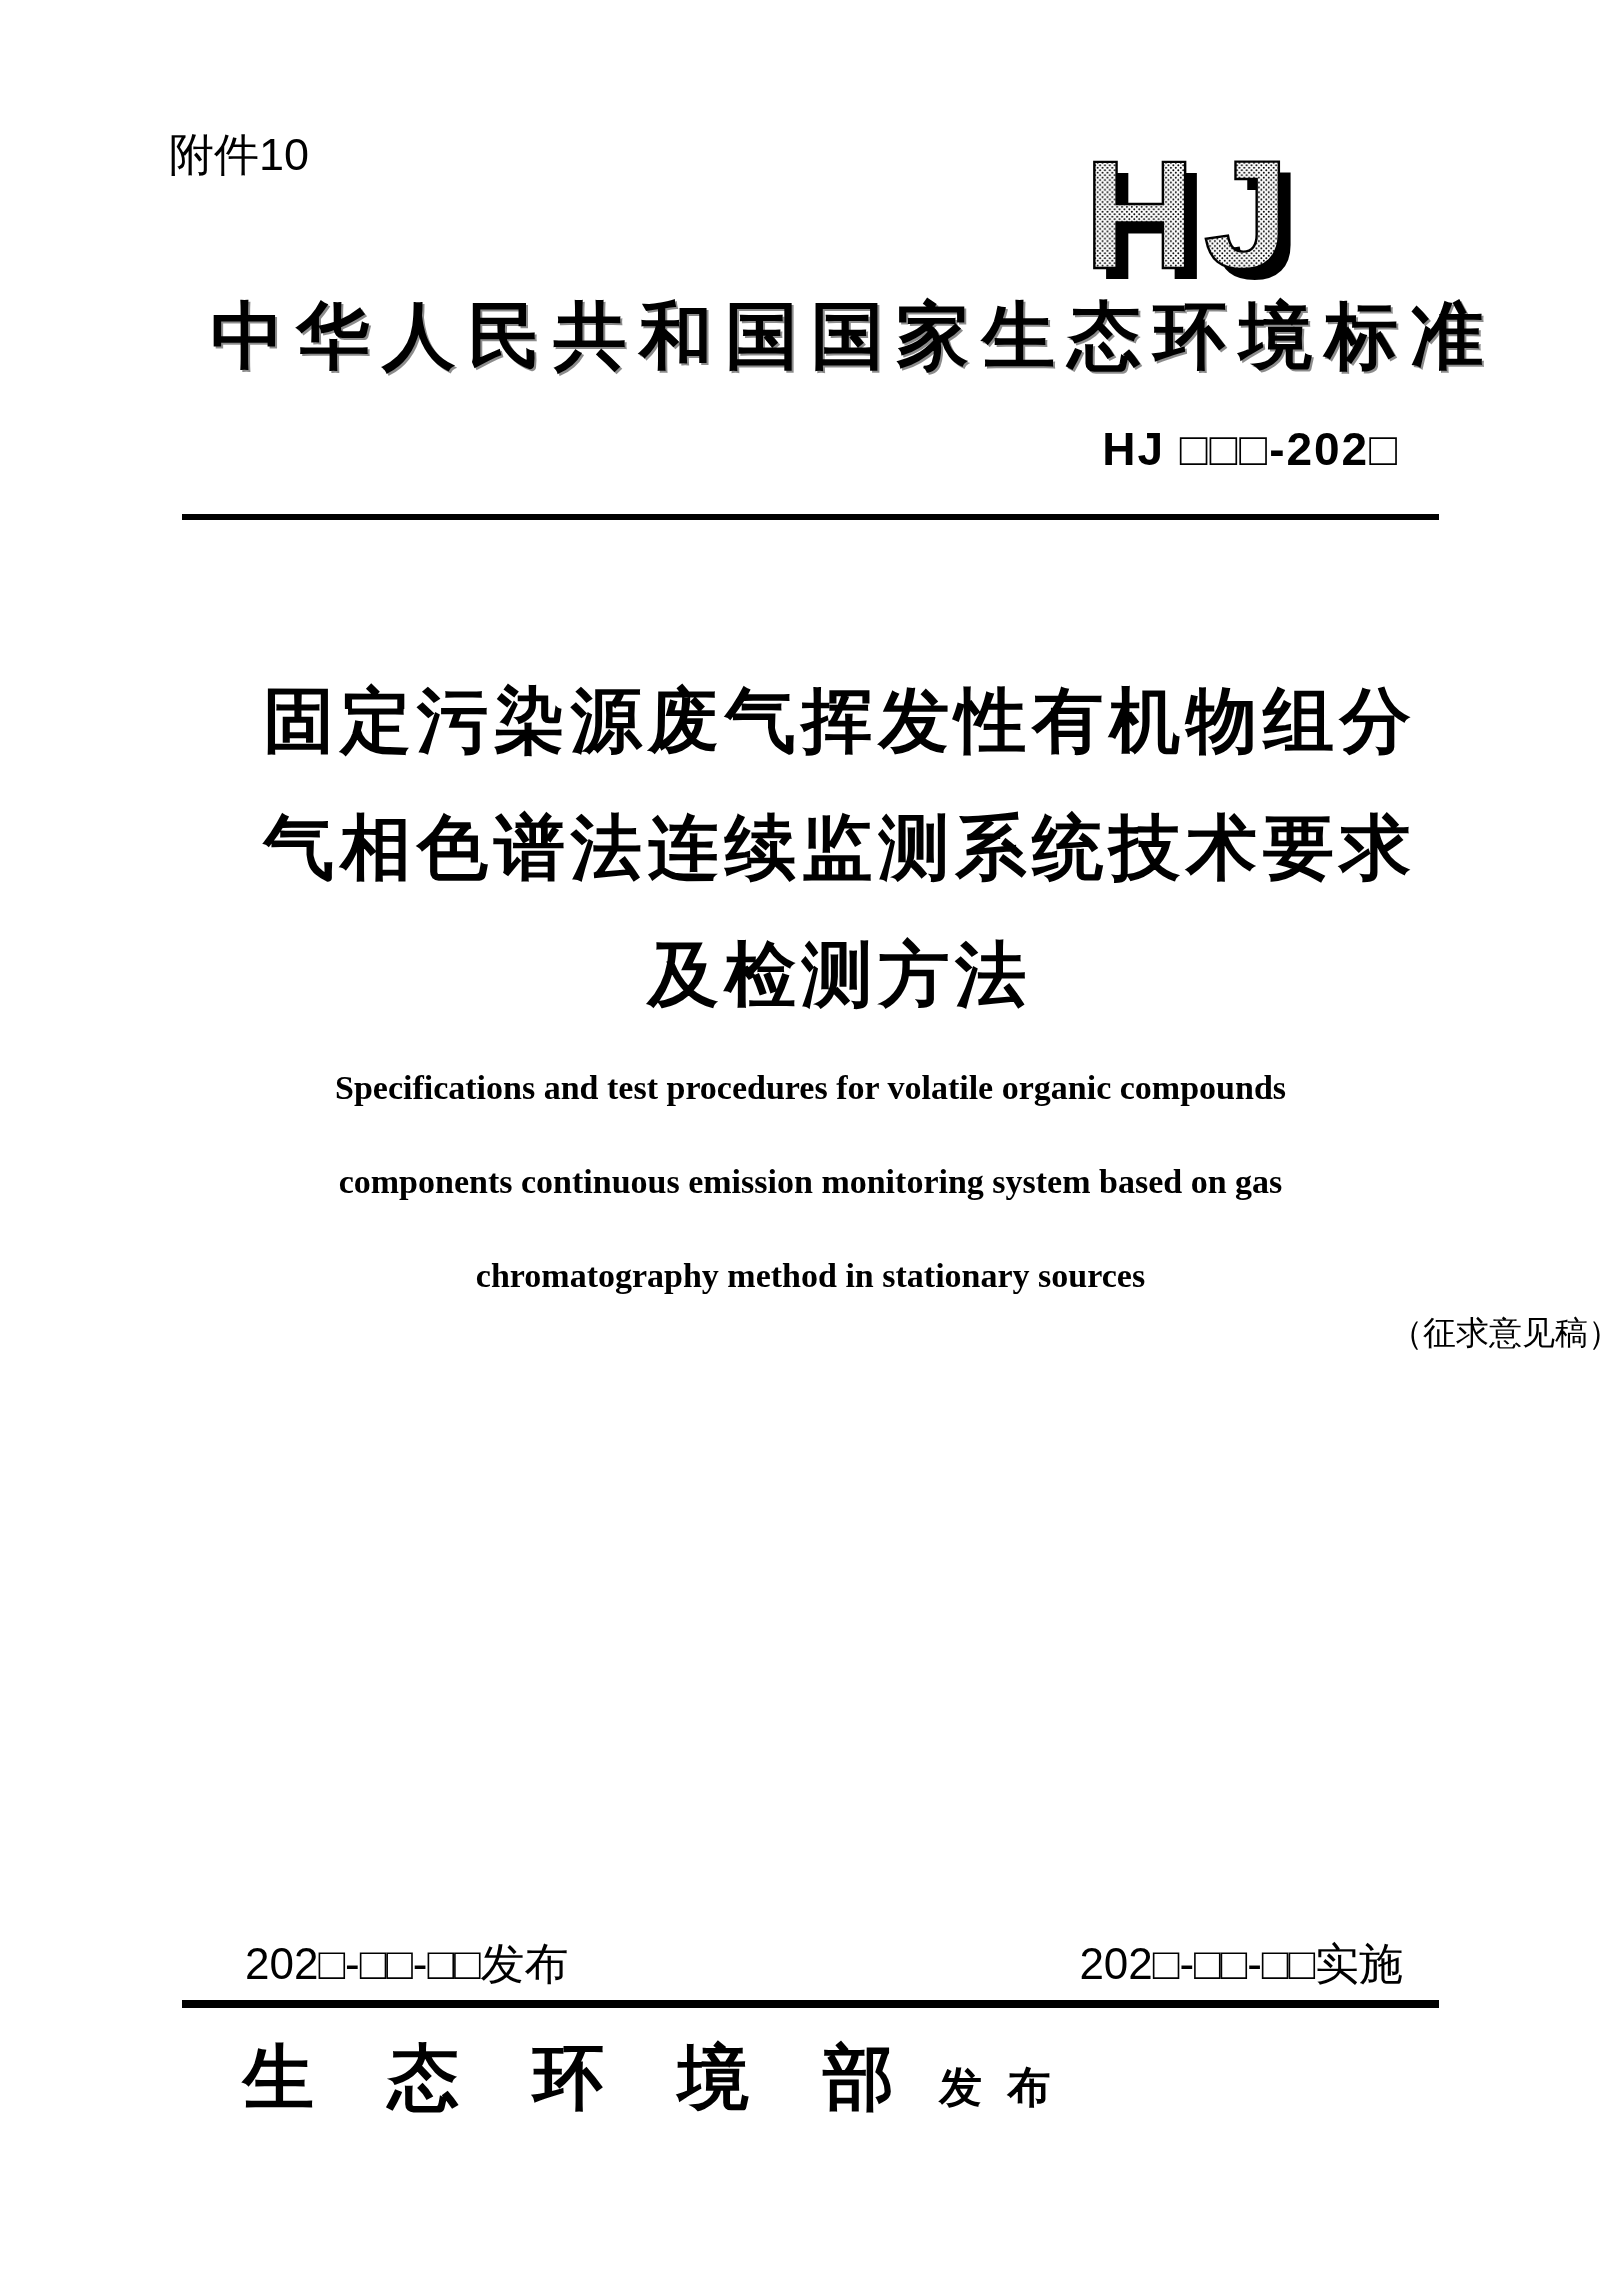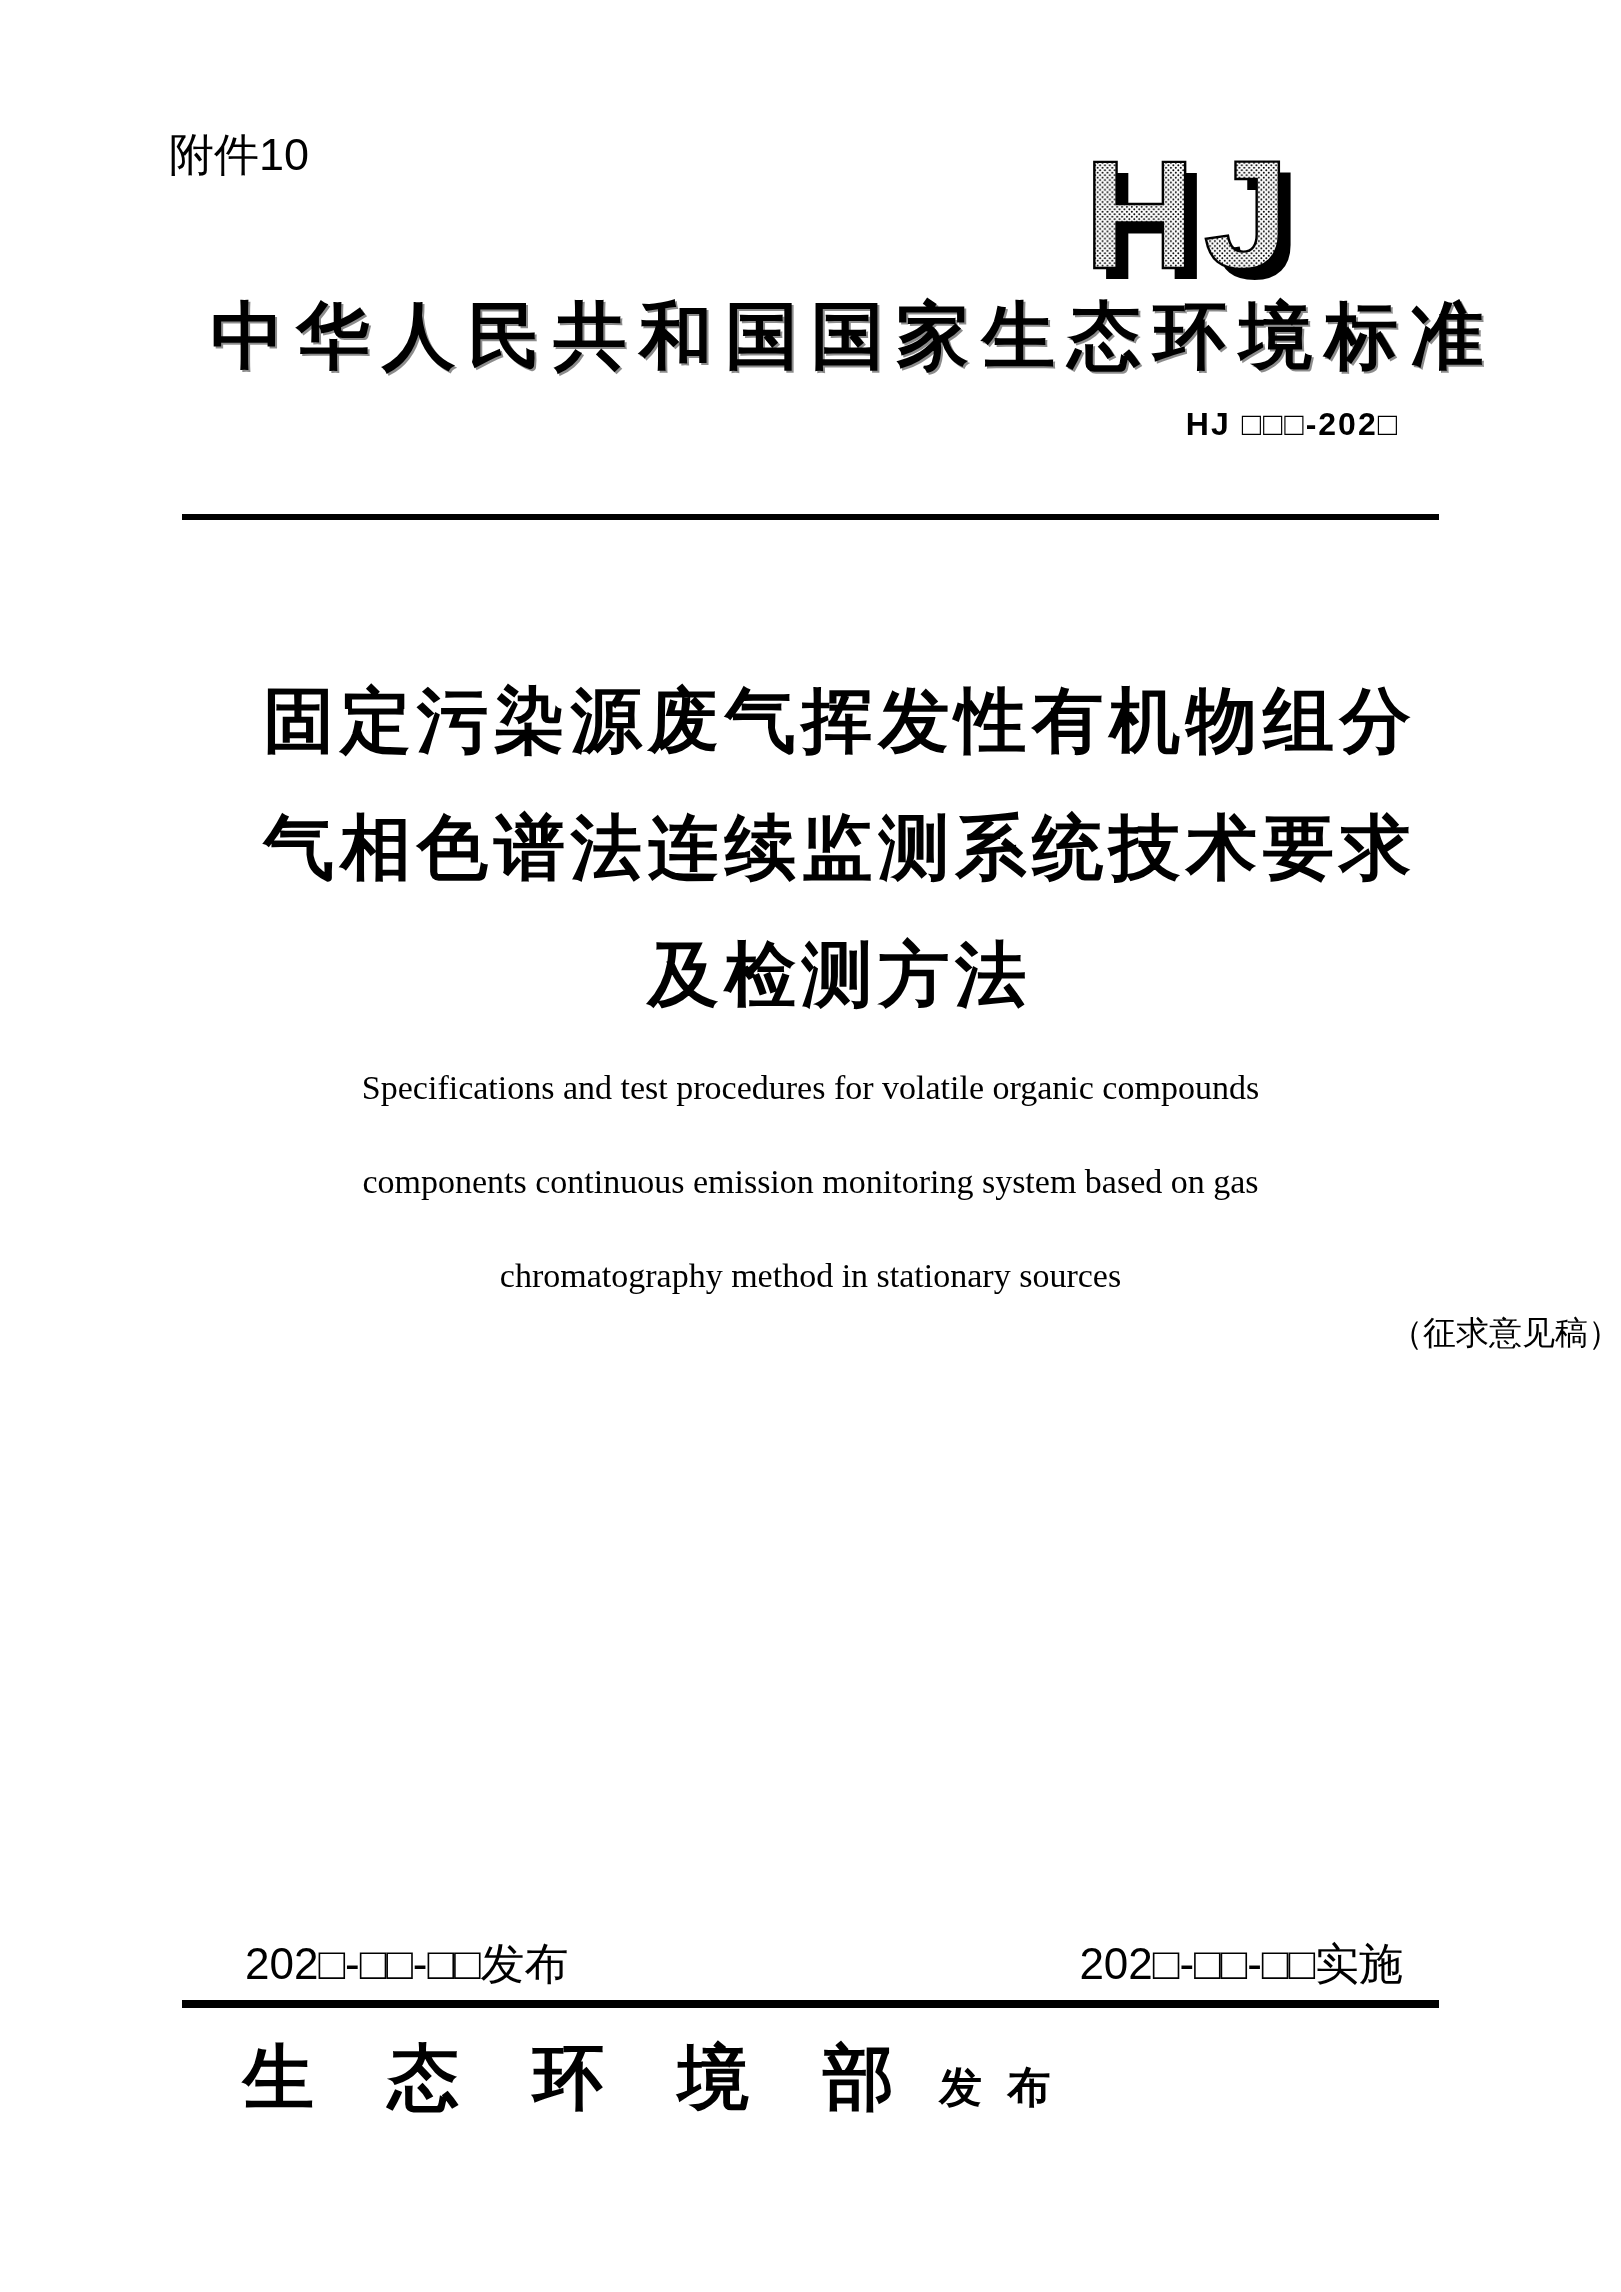--- a/index.html
+++ b/index.html
@@ -56,23 +56,23 @@
     white-space: nowrap;
     font-family: "Liberation Serif", serif;
     font-weight: bold;
     font-size: 73px;
     letter-spacing: 12.7px;
     text-shadow: 2px 2px 0 rgba(0,0,0,0.45);
   }
 
   .std-number {
     position: absolute;
-    top: 406px;
+    top: 422px;
     right: 222px;
-    font-size: 32px;
+    font-size: 46px;
     font-weight: bold;
     letter-spacing: 2px;
     font-family: "Liberation Sans", sans-serif;
     white-space: nowrap;
   }
 
   .rule-top {
     position: absolute;
     left: 182px;
     top: 514px;
@@ -96,21 +96,21 @@
     white-space: nowrap;
   }
 
   .en-title {
     position: absolute;
     left: 0;
     right: 0;
     top: 1041px;
     text-align: center;
     font-family: "Liberation Serif", serif;
-    font-weight: normal;
+    font-weight: bold;
     font-size: 34px;
     line-height: 94px;
     white-space: nowrap;
   }
 
   .draft-note {
     position: absolute;
     left: 0;
     right: 0;
     top: 1311px;

